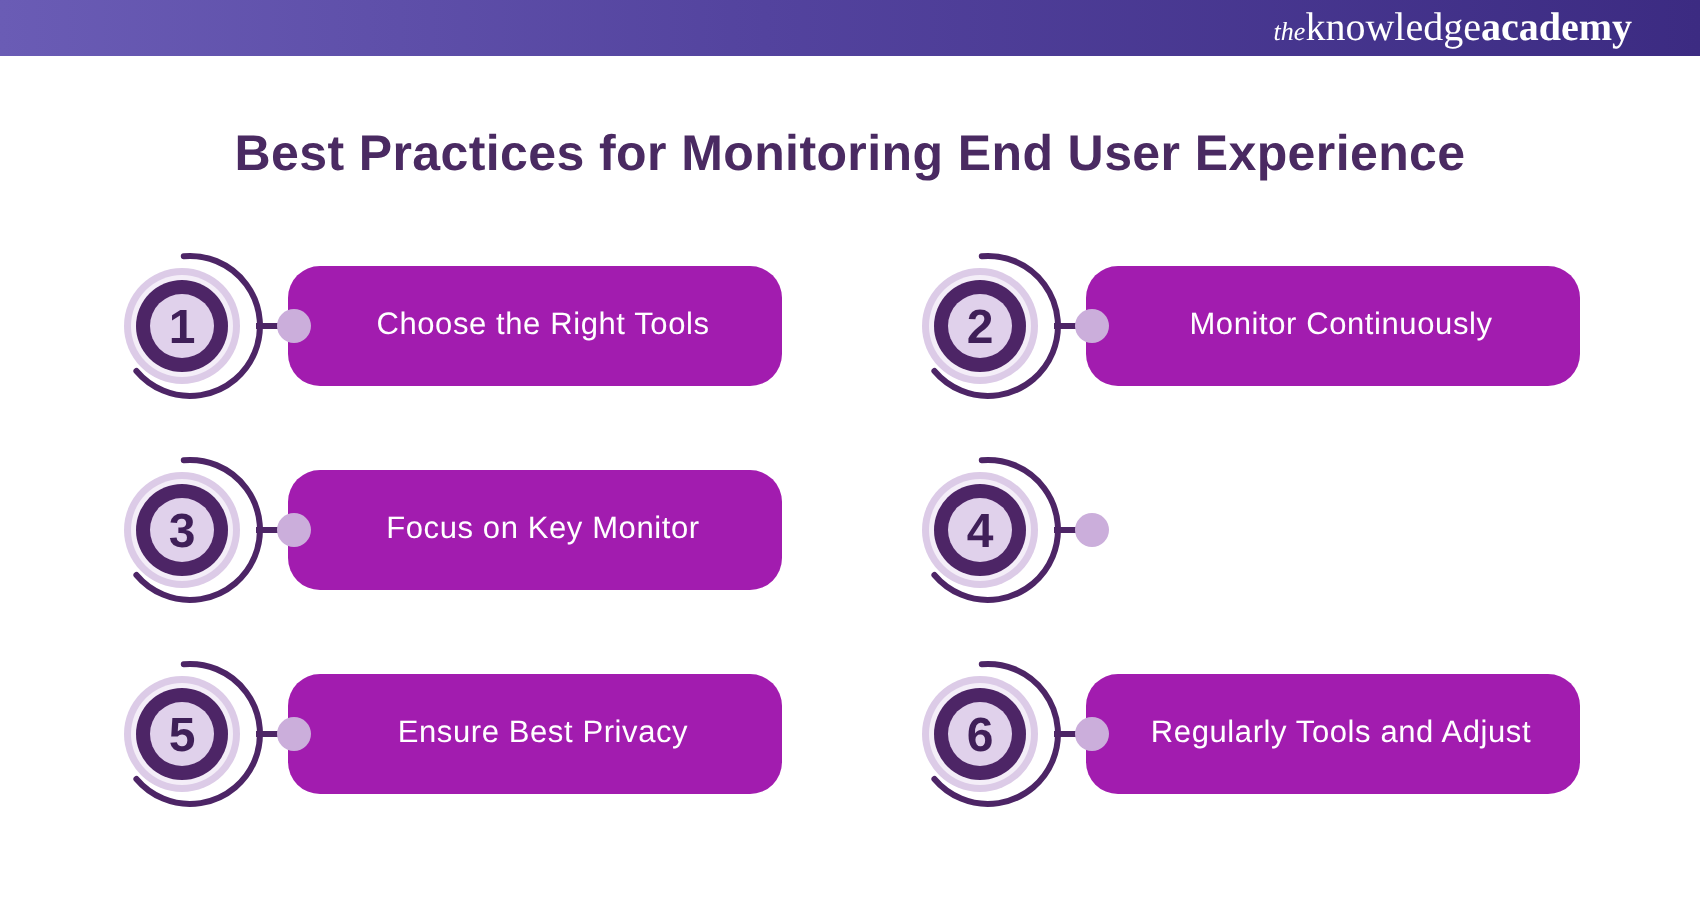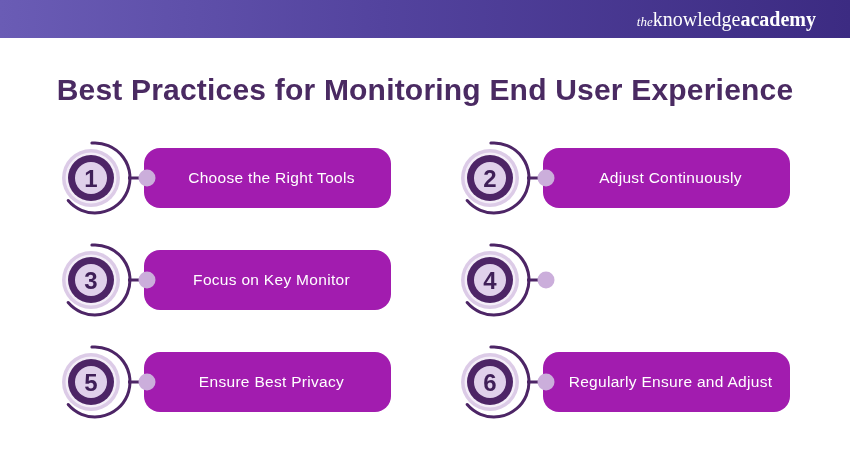--- a/index.html
+++ b/index.html
@@ -4,39 +4,39 @@
 <style>
   html, body {
     margin: 0; padding: 0;
     width: 850px; height: 450px;
     background: #ffffff;
     font-family: "Liberation Sans", sans-serif;
     overflow: hidden;
   }
   .topbar {
     position: relative;
-    width: 100%; height: 38px;
+    width: 100%; height: 28px;
     background: linear-gradient(90deg, #6A5CB5 0%, #53439E 45%, #3C2B82 100%);
   }
   .logo {
     position: absolute;
     right: 34px; top: 50%;
     transform: translateY(-50%);
     color: #ffffff;
     font-family: "Liberation Serif", serif;
     white-space: nowrap;
     line-height: 1;
   }
   .logo .the { font-style: italic; font-size: 13px; }
   .logo .kn  { font-size: 20px; }
   .logo .ac  { font-size: 20px; font-weight: 700; }
   .page-title {
     margin: 35px 0 0 0;
     text-align: center;
-    font-size: 30px;
+    font-size: 25px;
     font-weight: 700;
     letter-spacing: 0.2px;
     color: #4A2A62;
   }
   .grid {
     display: grid;
     grid-template-columns: 1fr 1fr;
     column-gap: 65px;
     row-gap: 22px;
     margin: 31px 60px 0 57px;
@@ -121,21 +121,21 @@
       <circle class="base" cx="34" cy="40" r="29"></circle>
       <circle class="halo" cx="34" cy="40" r="25.5"></circle>
       <circle class="ringc" cx="34" cy="40" r="23"></circle>
       <circle class="inner" cx="34" cy="40" r="16"></circle>
       <path class="arc" d="M 34.9 5.1 A 35 35 0 1 1 11.2 62.5"></path>
       <line class="conn" x1="71" y1="40" x2="90" y2="40"></line>
       <circle class="dot" cx="90" cy="40" r="8.5"></circle>
       <text class="num" x="34" y="48.5">2</text>
     </svg>
     <div class="card">
-      <span>Adjust Continuously</span>
+      <span>Monitor Continuously</span>
     </div>
   </div>
 
   <div class="cell">
     <svg class="badge" viewBox="0 0 100 80">
       <circle class="base" cx="34" cy="40" r="29"></circle>
       <circle class="halo" cx="34" cy="40" r="25.5"></circle>
       <circle class="ringc" cx="34" cy="40" r="23"></circle>
       <circle class="inner" cx="34" cy="40" r="16"></circle>
       <path class="arc" d="M 34.9 5.1 A 35 35 0 1 1 11.2 62.5"></path>
@@ -182,17 +182,17 @@
       <circle class="base" cx="34" cy="40" r="29"></circle>
       <circle class="halo" cx="34" cy="40" r="25.5"></circle>
       <circle class="ringc" cx="34" cy="40" r="23"></circle>
       <circle class="inner" cx="34" cy="40" r="16"></circle>
       <path class="arc" d="M 34.9 5.1 A 35 35 0 1 1 11.2 62.5"></path>
       <line class="conn" x1="71" y1="40" x2="90" y2="40"></line>
       <circle class="dot" cx="90" cy="40" r="8.5"></circle>
       <text class="num" x="34" y="48.5">6</text>
     </svg>
     <div class="card">
-      <span>Regularly Ensure and Adjust</span>
+      <span>Regularly Tools and Adjust</span>
     </div>
   </div>
 
 </div>
 
 </body></html>

